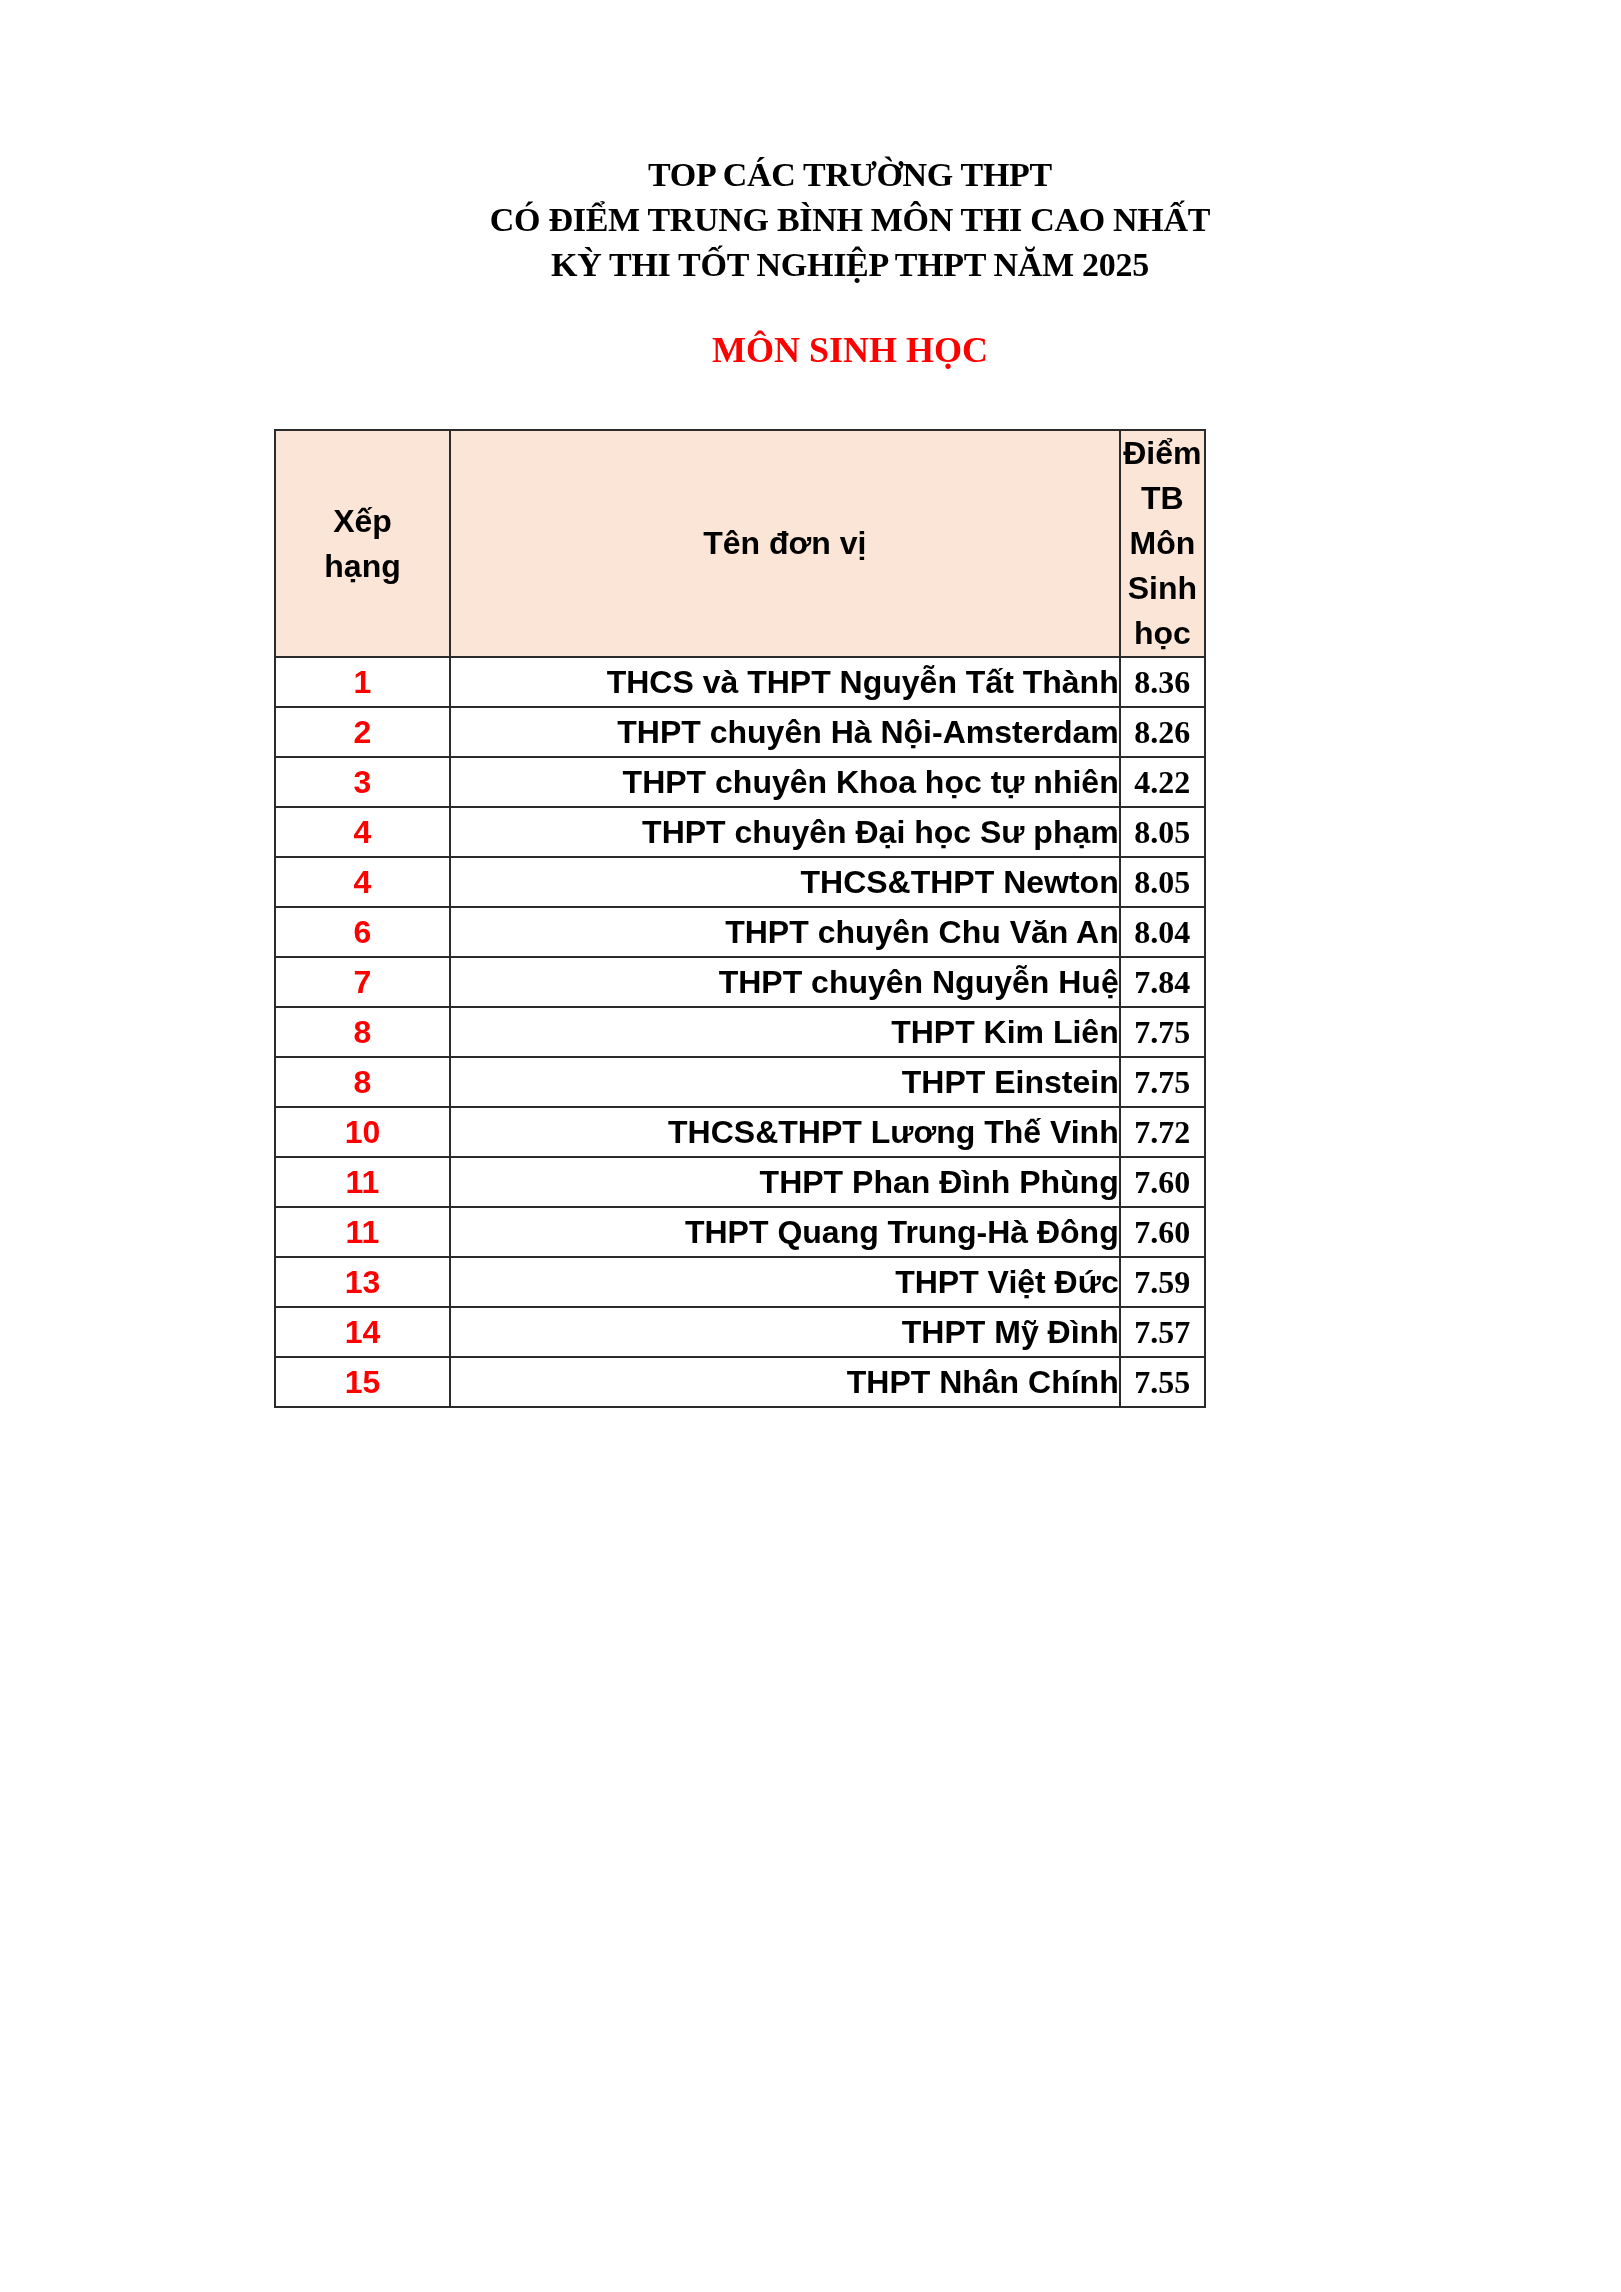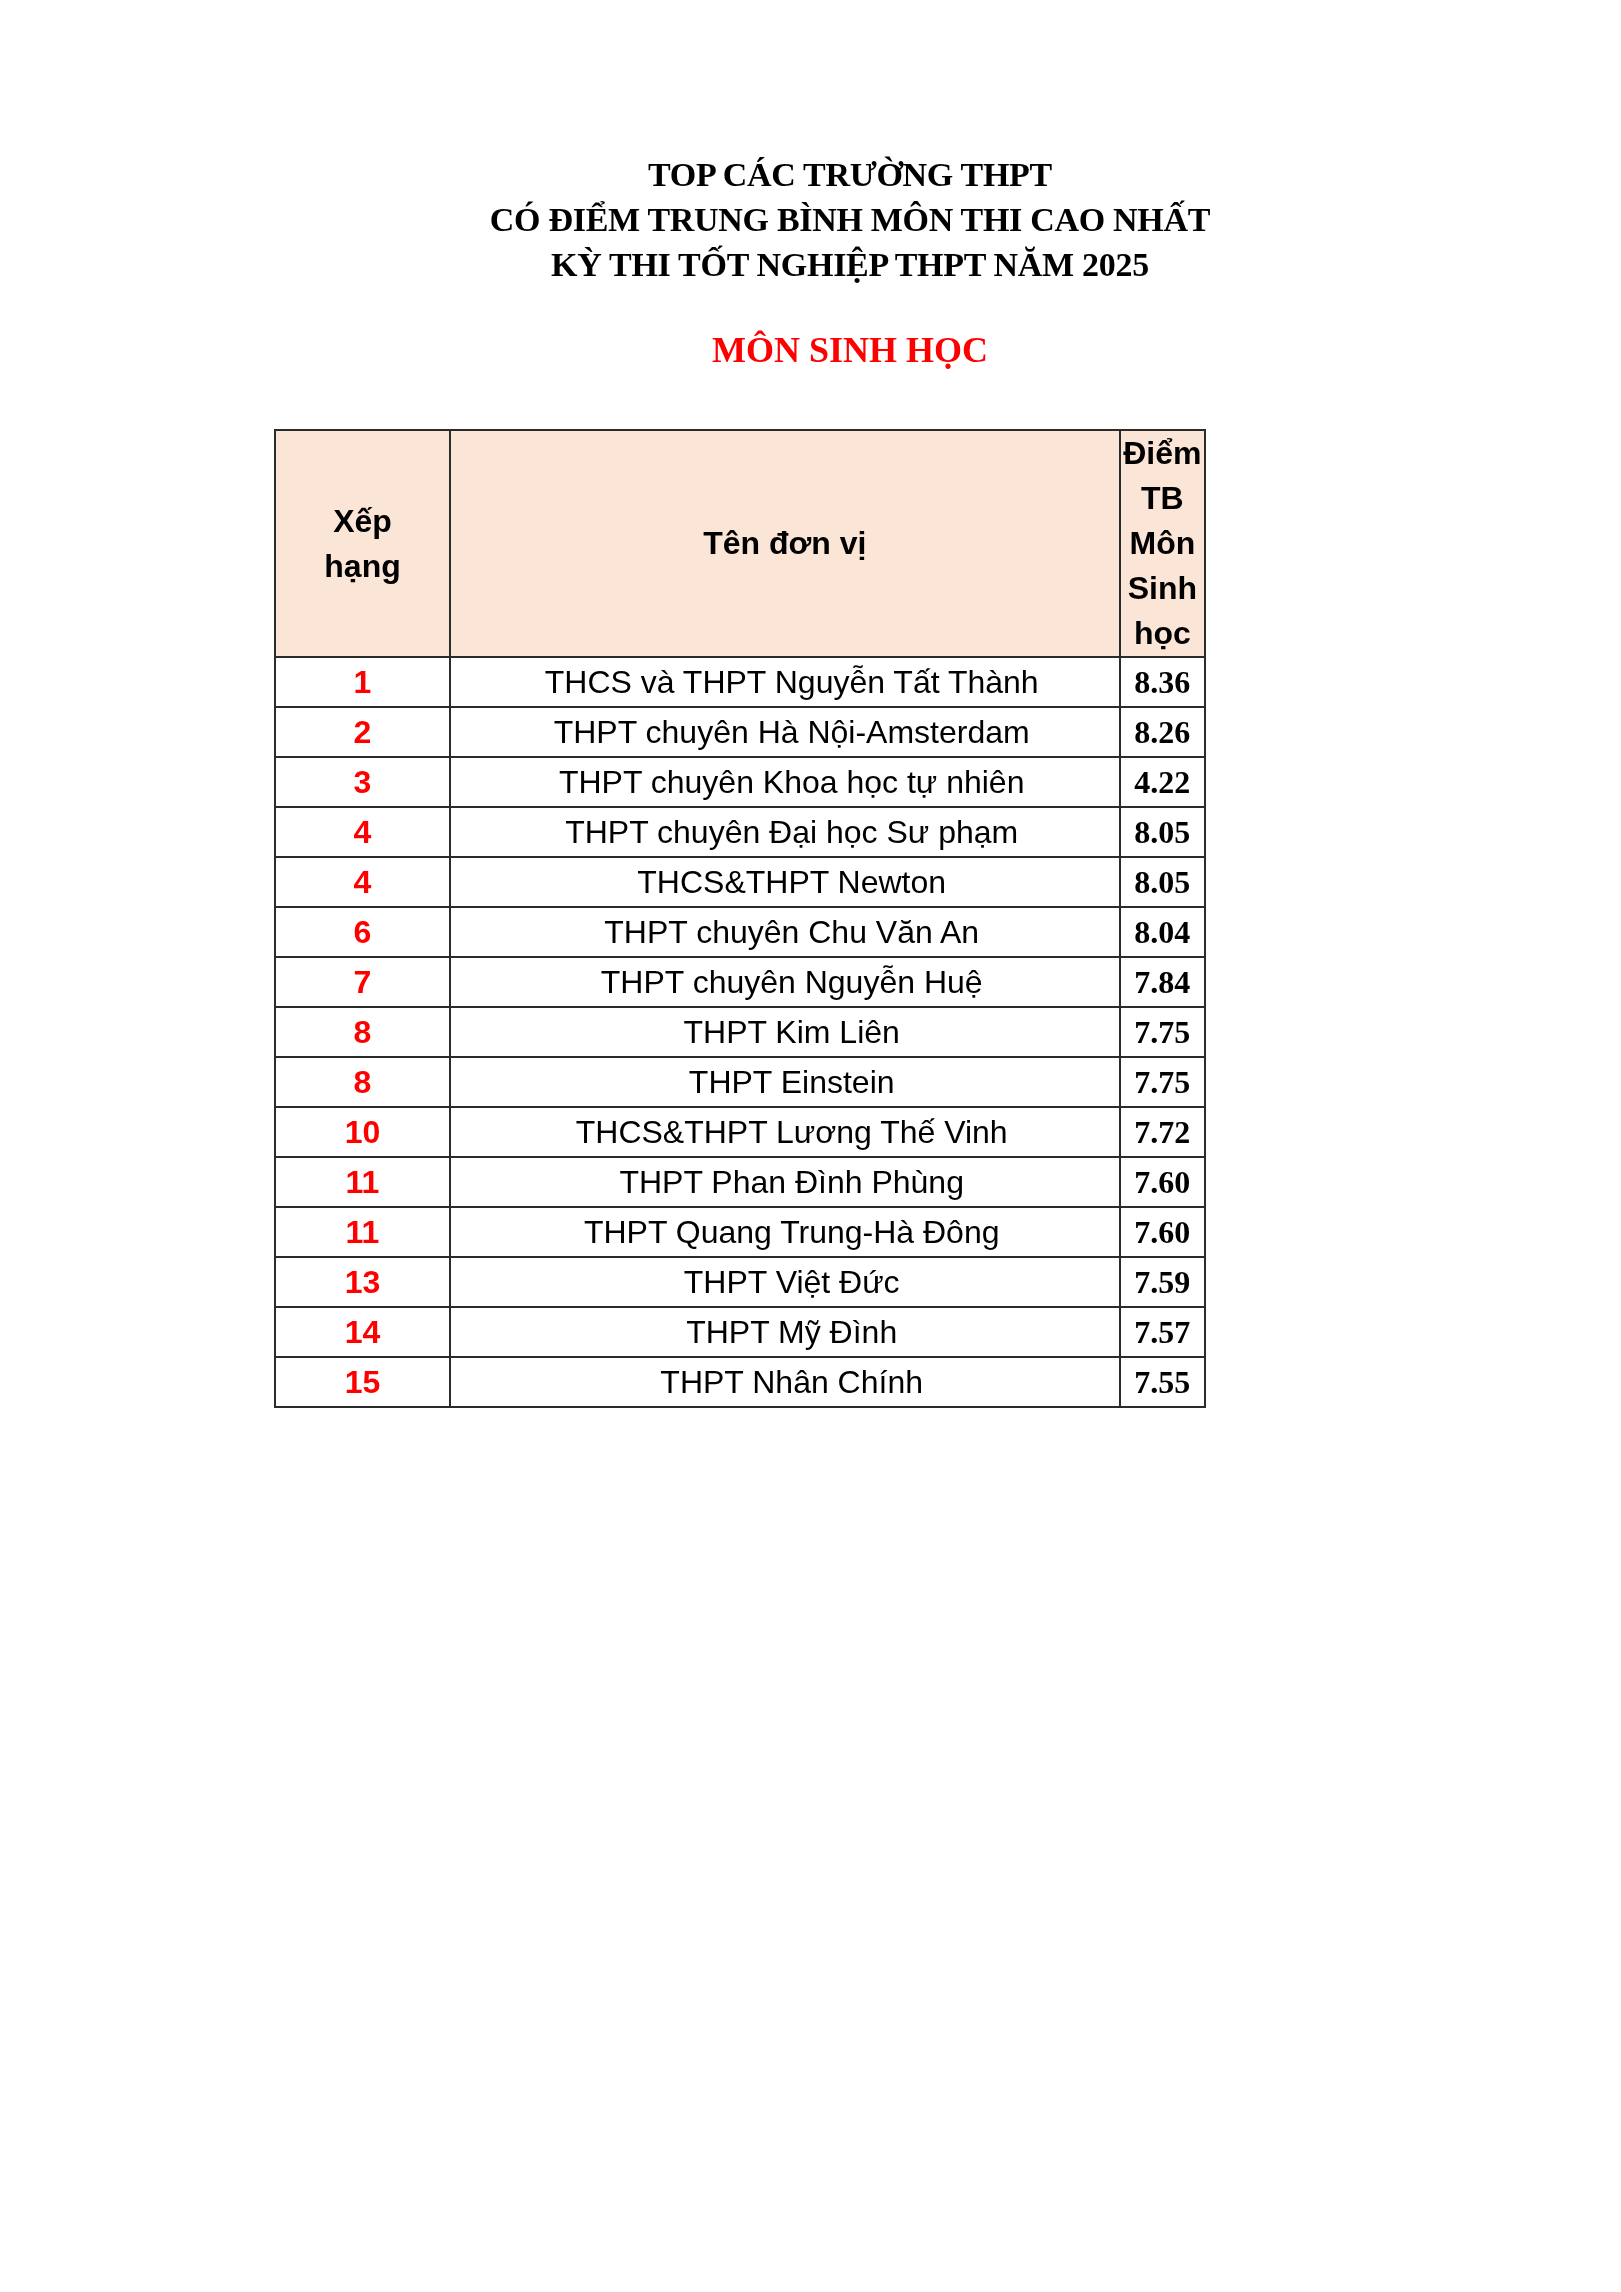--- a/index.html
+++ b/index.html
@@ -23,21 +23,21 @@
       font-size: 32px;
       padding-left: 17px;
     }
     table.rank th, table.rank td { border: 2px solid #2b2b2b; padding: 0; }
     table.rank thead th {
       background: #fbe5d6; font-weight: bold; text-align: center;
       height: 104px; line-height: 45px;
     }
     table.rank tbody td { height: 48px; line-height: 48px; }
     .c-rank { width: 173px; text-align: center; color: #ff0000; font-weight: bold; }
-    .c-name { width: 654px; text-align: center; padding-left: 13.7px !important; color: #000; }
+    .c-name { width: 654px; text-align: right; padding-left: 13.7px !important; color: #000; font-weight: bold; }
     .c-score { text-align: center; font-weight: bold; color: #000; font-family: Liberation Serif, serif; }
   </style>
 </head>
 <body>
 
 <div class="title-block">
   <div class="title-line">TOP CÁC TRƯỜNG THPT</div>
   <div class="title-line">CÓ ĐIỂM TRUNG BÌNH MÔN THI CAO NHẤT</div>
   <div class="title-line">KỲ THI TỐT NGHIỆP THPT NĂM 2025</div>
 </div>

